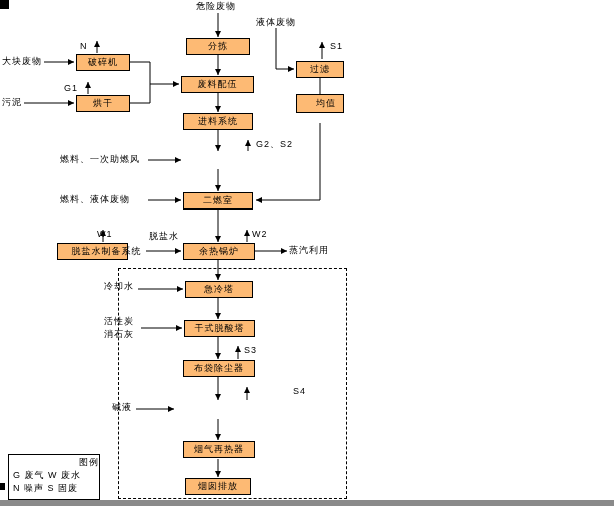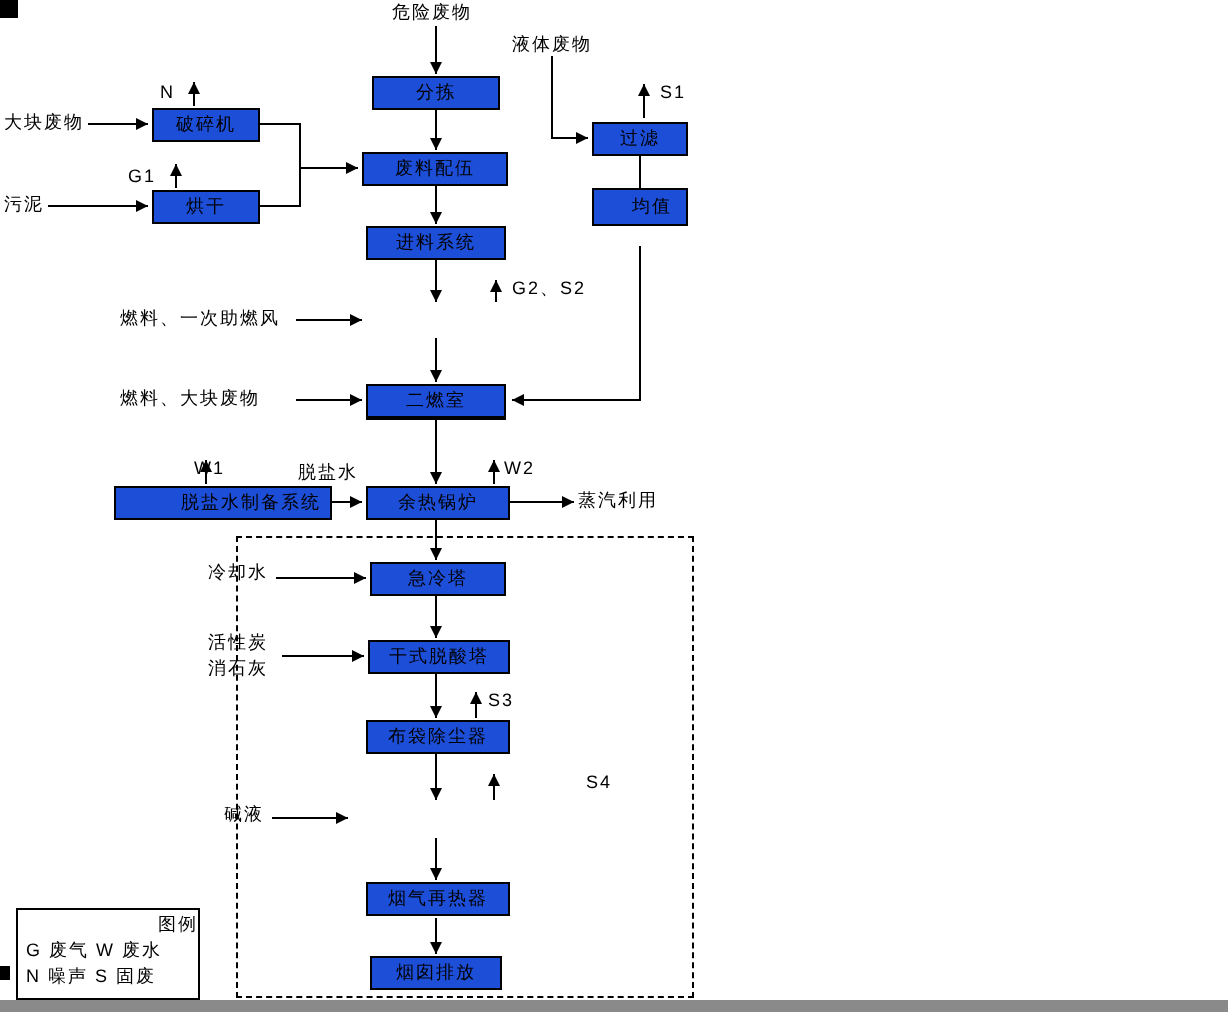--- a/index.html
+++ b/index.html
@@ -1,20 +1,20 @@
 <!DOCTYPE html>
 <html><head>
 <meta charset="utf-8">
 <style>
   * { margin:0; padding:0; box-sizing:border-box; }
   html,body { background:#fff; }
   body { font-family:"Liberation Sans", sans-serif; color:#000; }
   .canvas { position:relative; width:614px; height:506px; background:#fff; overflow:hidden; }
   .node {
-    position:absolute; border:1px solid #000; background:#1d4ed8;
+    position:absolute; border:1px solid #000; background:#fdba74;
     display:flex; align-items:center; justify-content:center;
     font-size:9px; letter-spacing:1px; white-space:nowrap;
   }
   .lbl { position:absolute; font-size:9px; letter-spacing:1px; white-space:nowrap; line-height:11px; }
   .svg-layer { position:absolute; left:0; top:0; pointer-events:none; }
   .dashed-box { position:absolute; border:1px dashed #000; background:transparent; }
   .legend {
     position:absolute; left:8px; top:454px; width:92px; height:46px;
     border:1px solid #000; font-size:9px; letter-spacing:1px; line-height:13px;
   }
@@ -86,28 +86,28 @@
   <div class="node" style="left:183px; top:152px; width:70px; height:17px;margin-top:41px;">回转窑</div>
   <div class="node" style="left:183px; top:192px; width:70px; height:17px;">二燃室</div>
   <div class="node" style="left:183px; top:243px; width:72px; height:17px;">余热锅炉</div>
   <div class="node" style="left:185px; top:281px; width:68px; height:17px;">急冷塔</div>
   <div class="node" style="left:184px; top:320px; width:71px; height:17px;">干式脱酸塔</div>
   <div class="node" style="left:183px; top:360px; width:72px; height:17px;">布袋除尘器</div>
   <div class="node" style="left:183px; top:441px; width:72px; height:17px;">烟气再热器</div>
   <div class="node" style="left:185px; top:478px; width:66px; height:17px;">烟囱排放</div>
   <div class="node" style="left:296px; top:61px; width:48px; height:17px;">过滤</div>
   <div class="node" style="left:296px; top:94px; width:48px; height:19px;padding-left:12px;">均值</div>
-  <div class="node" style="left:57px; top:243px; width:109px; height:17px;padding-left:28px;">脱盐水制备系统</div>
+  <div class="node" style="left:57px; top:243px; width:71px; height:17px;padding-left:28px;">脱盐水制备系统</div>
 
   <div class="lbl" style="left:196px; top:1px;">危险废物</div>
   <div class="lbl" style="left:2px; top:56px;">大块废物</div>
   <div class="lbl" style="left:2px; top:97px;">污泥</div>
   <div class="lbl" style="left:256px; top:17px;">液体废物</div>
   <div class="lbl" style="left:60px; top:154px;">燃料、一次助燃风</div>
-  <div class="lbl" style="left:60px; top:194px;">燃料、大块废物</div>
+  <div class="lbl" style="left:60px; top:194px;">燃料、液体废物</div>
   <div class="lbl" style="left:149px; top:231px;">脱盐水</div>
   <div class="lbl" style="left:104px; top:281px;">冷却水</div>
   <div class="lbl" style="left:104px; top:316px;">活性炭</div>
   <div class="lbl" style="left:104px; top:329px;">消石灰</div>
   <div class="lbl" style="left:112px; top:402px;">碱液</div>
 
   <div class="lbl" style="left:80px; top:41px;">N</div>
   <div class="lbl" style="left:64px; top:83px;">G1</div>
   <div class="lbl" style="left:330px; top:41px;">S1</div>
   <div class="lbl" style="left:256px; top:139px;">G2、S2</div>

